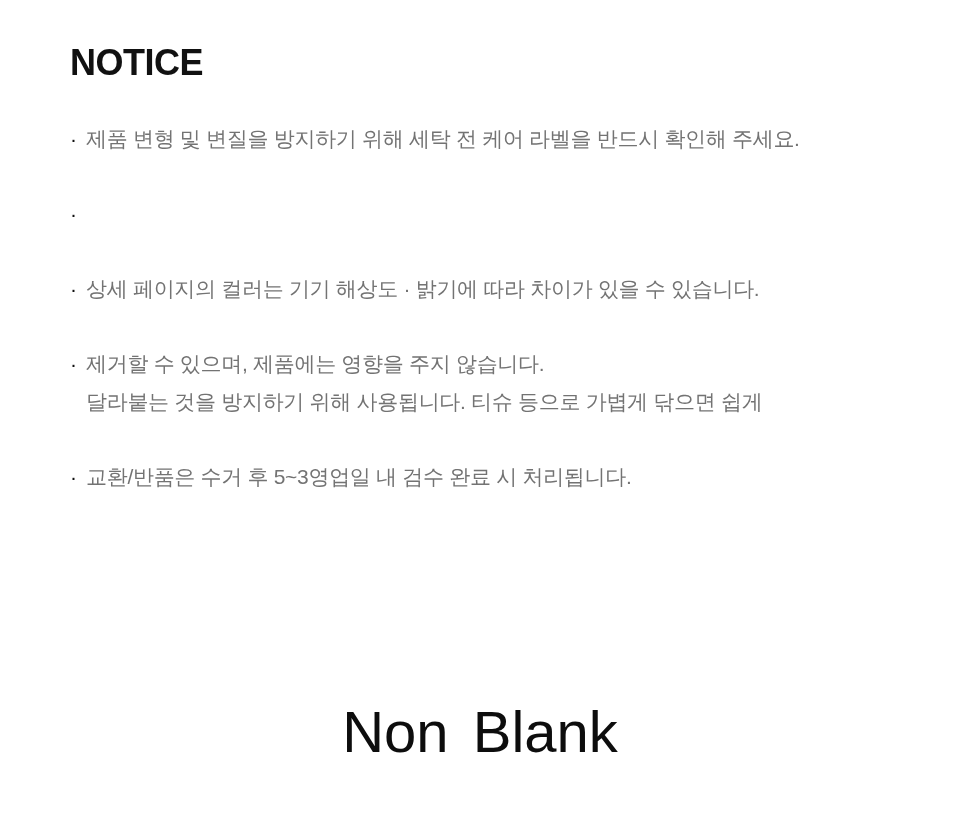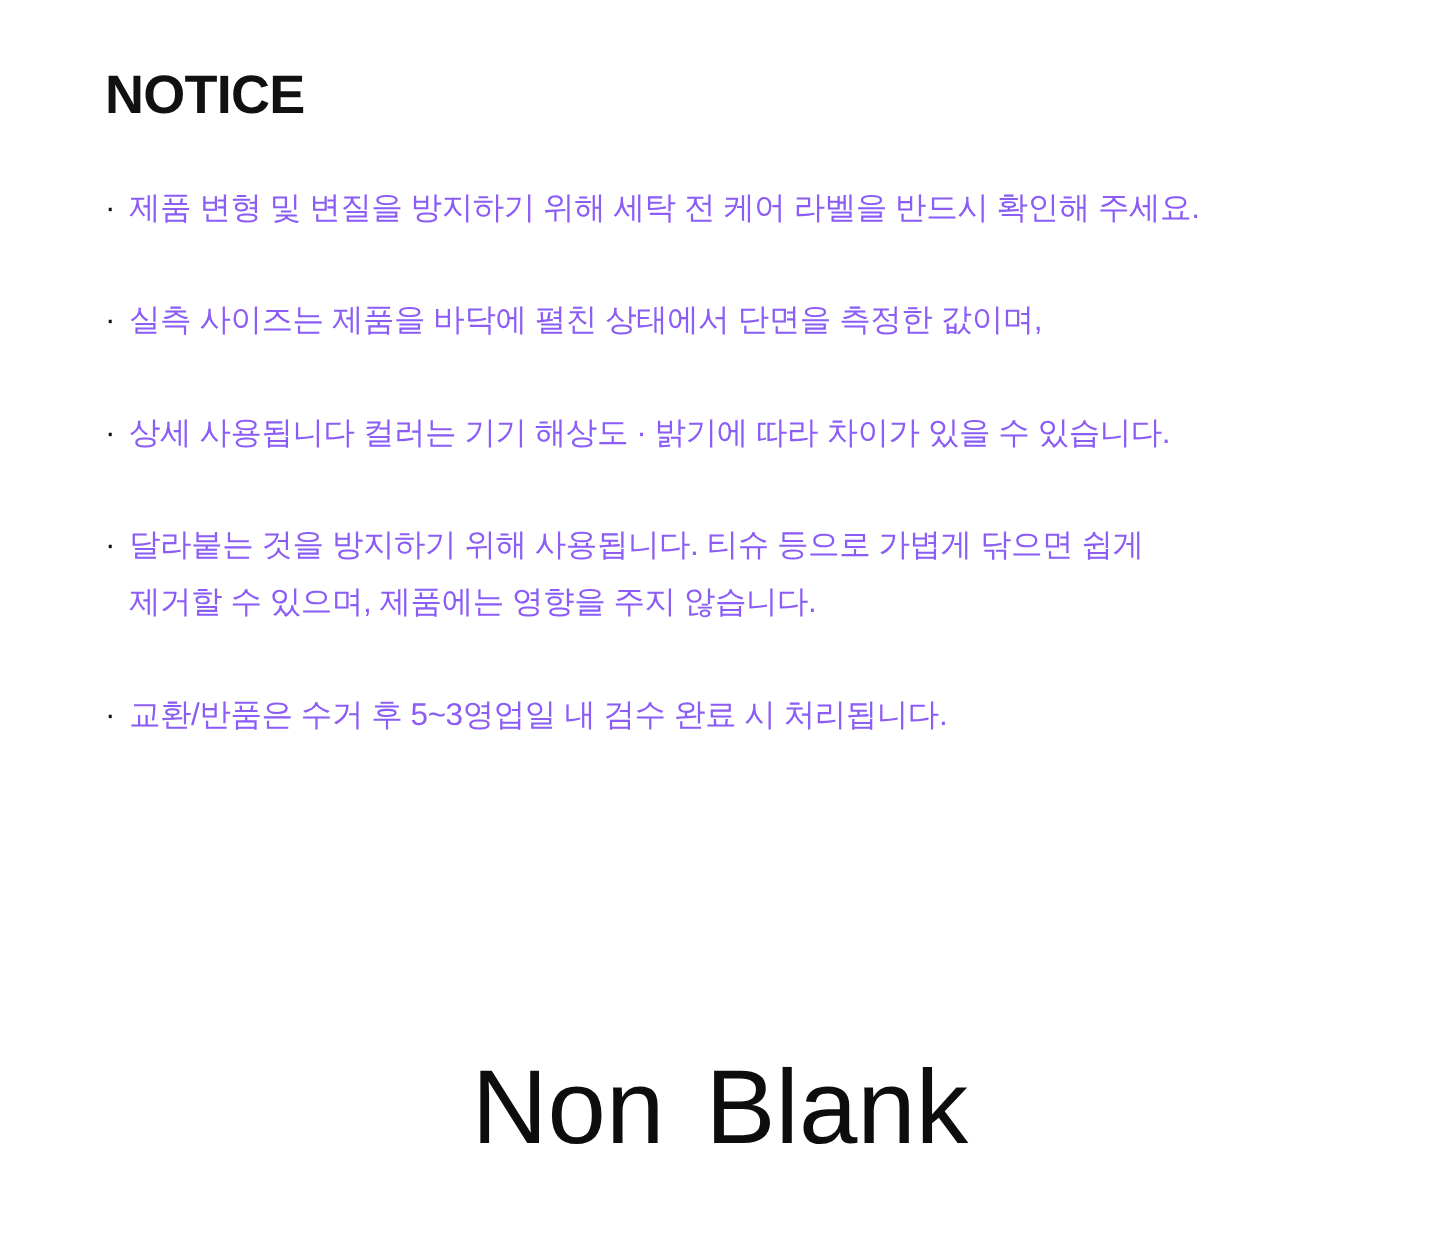--- a/index.html
+++ b/index.html
@@ -40,30 +40,30 @@
     color: #111111;
     text-align: left;
   }
   .lines {
     flex: 1;
   }
   .line {
     font-size: 21px;
     line-height: 38px;
     letter-spacing: -0.3px;
-    color: #8b5cf6;
+    color: #737373;
     white-space: nowrap;
   }
   .brand {
     position: absolute;
     left: 0;
     top: 700px;
     width: 960px;
     text-align: center;
-    font-size: 70px;
+    font-size: 58px;
     font-weight: 400;
     letter-spacing: 0px;
     word-spacing: 8px;
     color: #0d0d0d;
     line-height: 1.1;
   }
 </style>
 </head>
 <body>
 
@@ -76,36 +76,35 @@
     <div class="notice-item">
       <span class="bullet">·</span>
       <div class="lines">
         <div class="line">제품 변형 및 변질을 방지하기 위해 세탁 전 케어 라벨을 반드시 확인해 주세요.</div>
       </div>
     </div>
 
     <div class="notice-item">
       <span class="bullet">·</span>
       <div class="lines">
-        <div class="line">실측 사이즈는 제품을 바닥에 펼친 상태에서 단면을 측정한 값이며,</div>
       </div>
     </div>
 
     <div class="notice-item">
       <span class="bullet">·</span>
       <div class="lines">
-        <div class="line">상세 사용됩니다 컬러는 기기 해상도 · 밝기에 따라 차이가 있을 수 있습니다.</div>
+        <div class="line">상세 페이지의 컬러는 기기 해상도 · 밝기에 따라 차이가 있을 수 있습니다.</div>
       </div>
     </div>
 
     <div class="notice-item">
       <span class="bullet">·</span>
       <div class="lines">
+        <div class="line">제거할 수 있으며, 제품에는 영향을 주지 않습니다.</div>
         <div class="line">달라붙는 것을 방지하기 위해 사용됩니다. 티슈 등으로 가볍게 닦으면 쉽게</div>
-        <div class="line">제거할 수 있으며, 제품에는 영향을 주지 않습니다.</div>
       </div>
     </div>
 
     <div class="notice-item">
       <span class="bullet">·</span>
       <div class="lines">
         <div class="line">교환/반품은 수거 후 5~3영업일 내 검수 완료 시 처리됩니다.</div>
       </div>
     </div>
 

